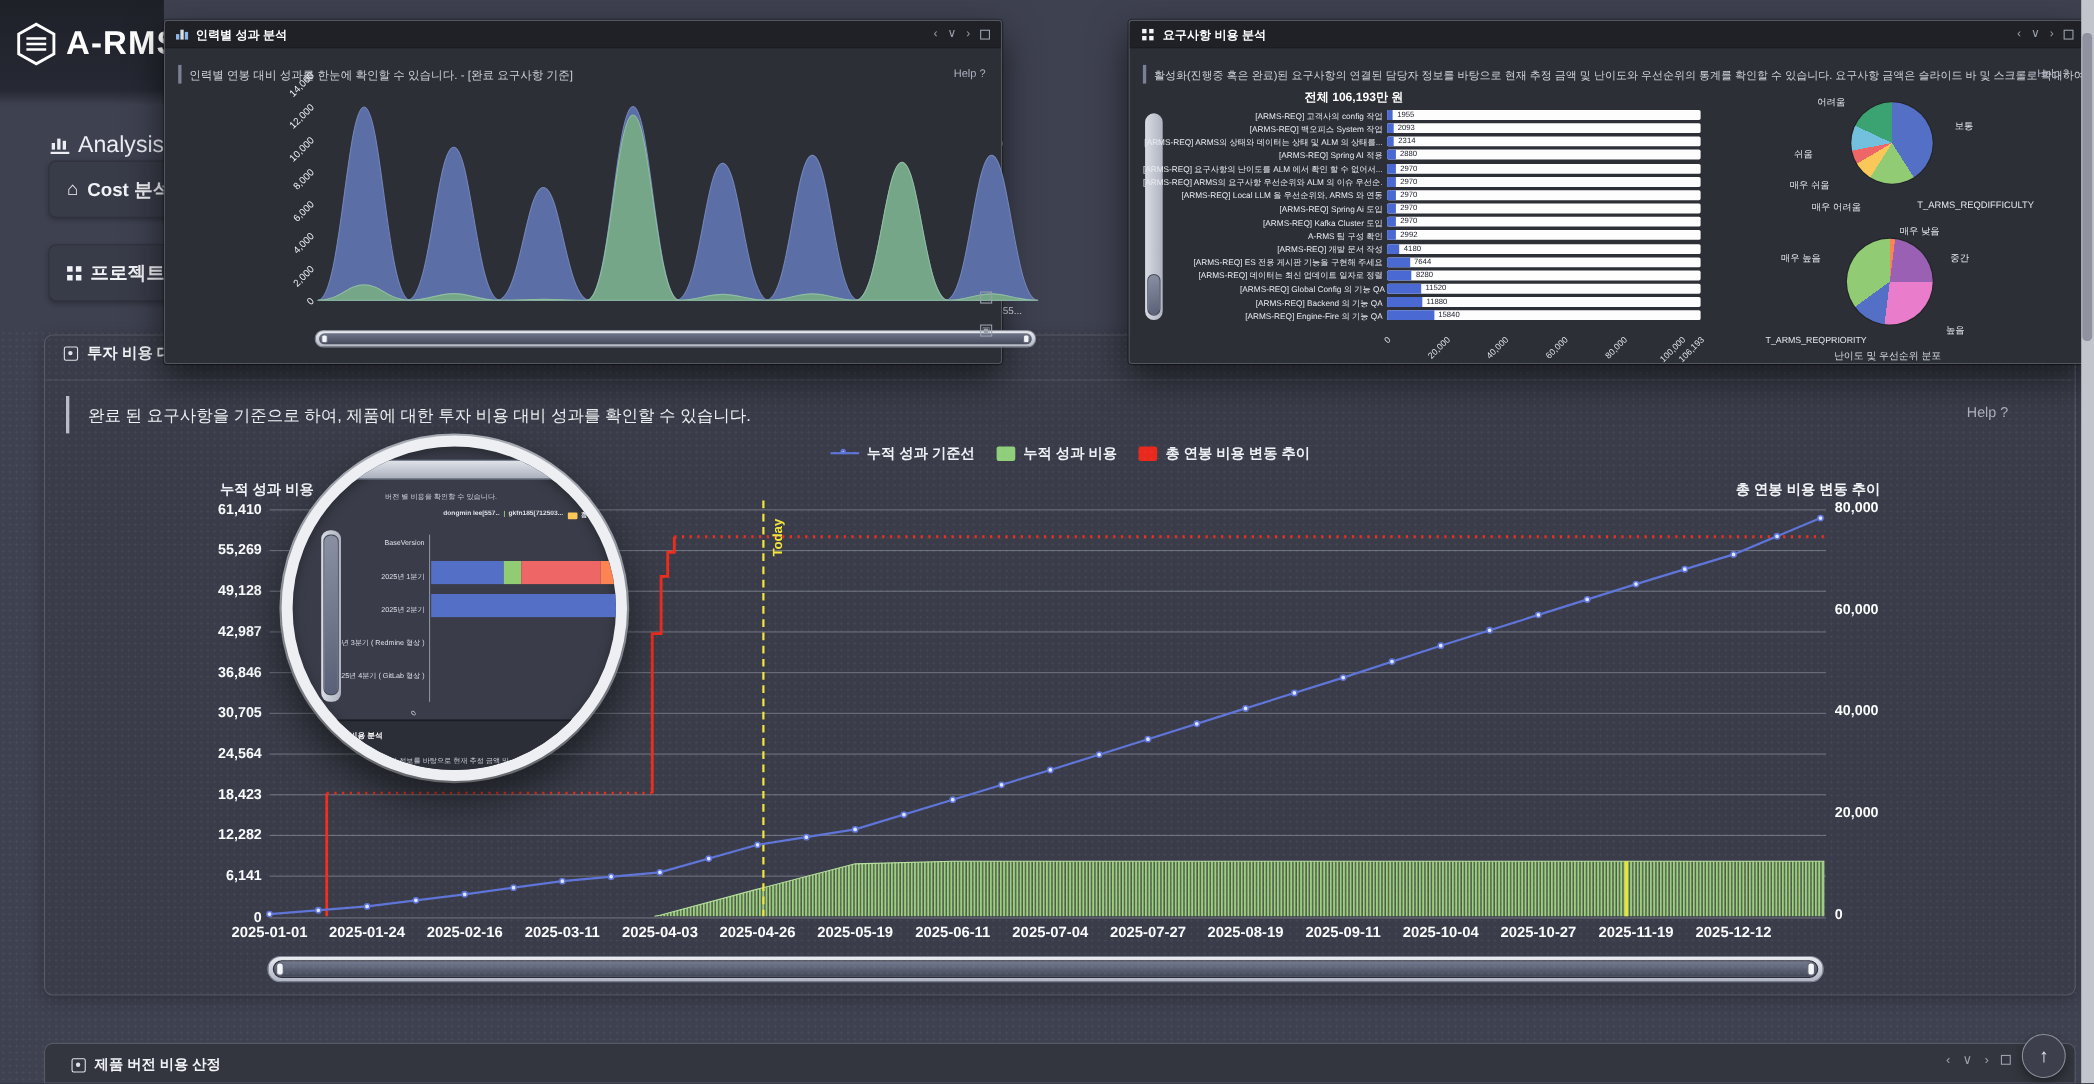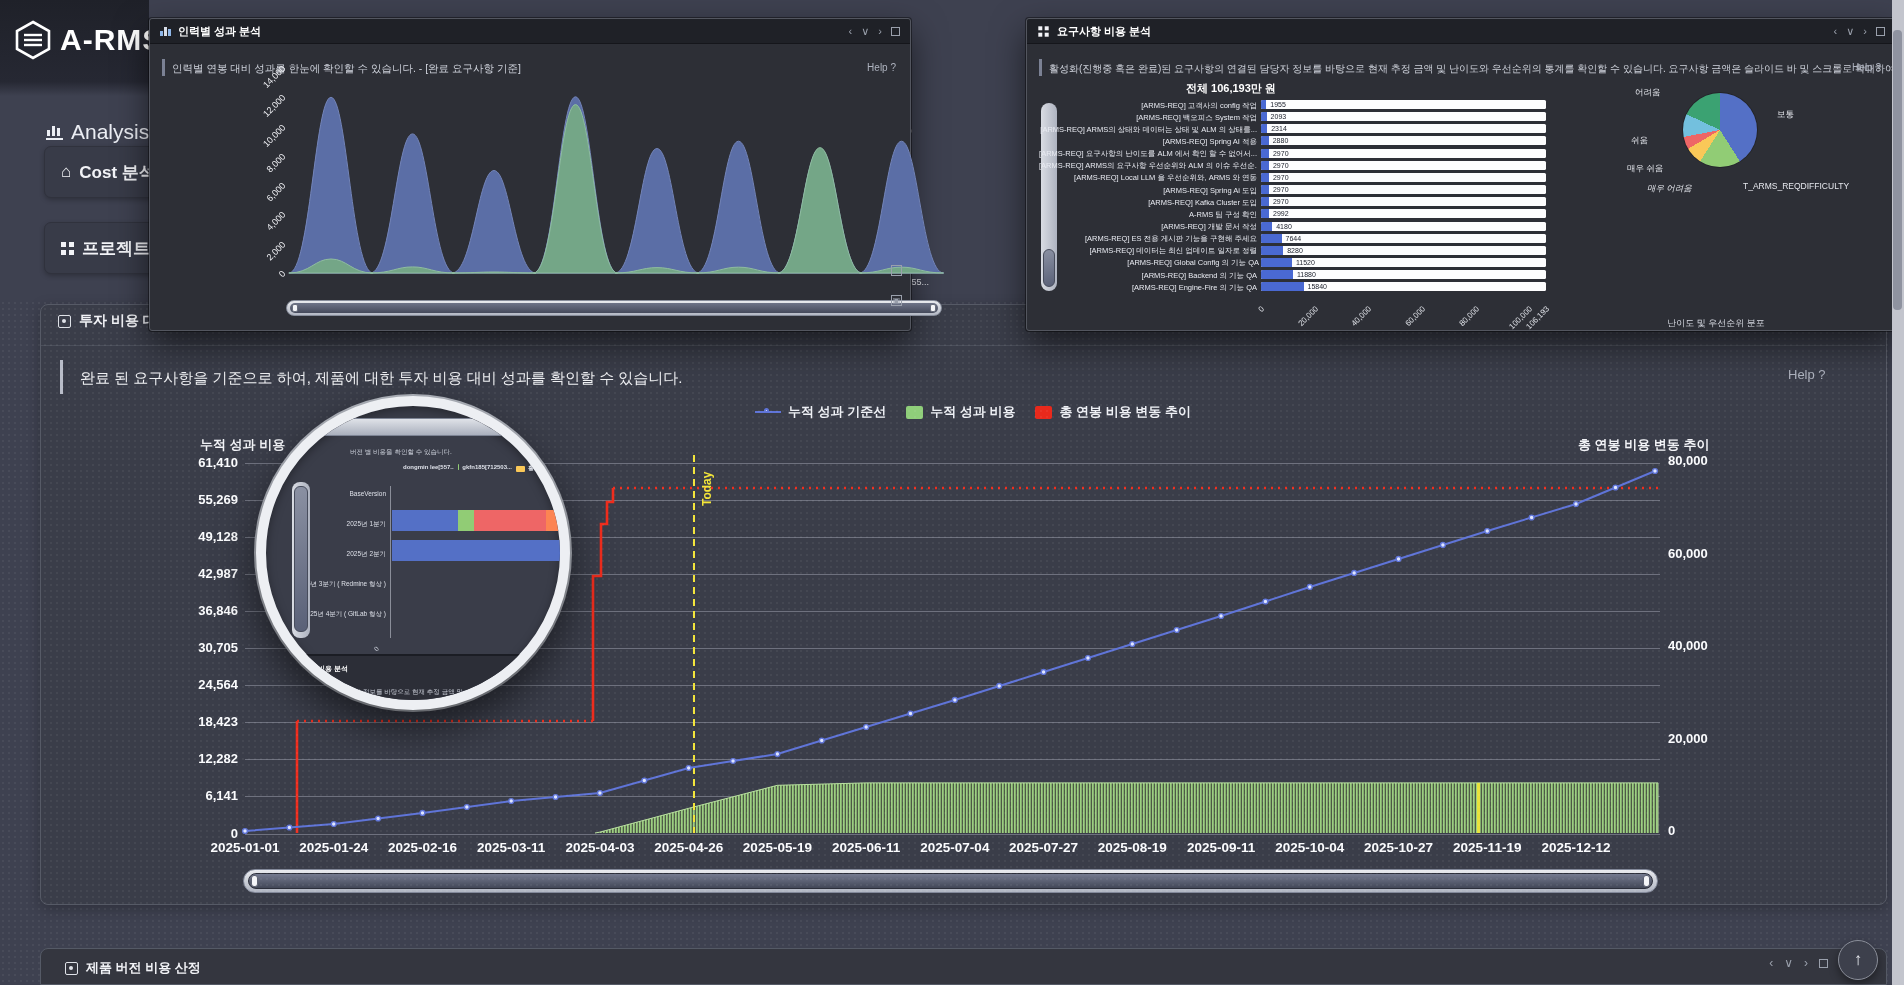--- a/index.html
+++ b/index.html
@@ -336,24 +336,32 @@
     <div class="abs help" style="right:14px;top:43px;font-size:10px;">Help ?</div>
     <div class="abs" style="left:159px;top:62px;font-size:11px;font-weight:bold;color:#fff;">전체 106,193만 원</div>
     <div class="abs vslider" style="left:14px;top:84px;width:16px;height:188px;">
       <span class="vthumb" style="top:146px;height:38px;"></span>
     </div>
     <div id="req-rows"></div>
     <div id="pie-wrap1" class="abs" style="left:600px;top:66px;width:262px;height:120px;">
         <div class="pie" style="left: 56px; top: 8px; width: 74px; height: 74px; background: conic-gradient(rgb(84, 112, 198) 0%, rgb(84, 112, 198) 41%, rgb(145, 204, 117) 41%, rgb(145, 204, 117) 59%, rgb(250, 200, 88) 59%, rgb(250, 200, 88) 66.5%, rgb(238, 102, 102) 66.5%, rgb(238, 102, 102) 72%, rgb(115, 192, 222) 72%, rgb(115, 192, 222) 82%, rgb(59, 162, 114) 82%, rgb(59, 162, 114) 100%);"></div>
         <div class="pie-lab" style="left: 150px; top: 24px;">보통</div>
         <div class="pie-lab" style="left: 116px; top: 96px;">T_ARMS_REQDIFFICULTY</div>
-        <div class="pie-lab" style="left: 20px; top: 98px; font-style: italic;">매우 어려움</div>
+        <div class="pie-lab" style="left: 20px; top: 98px;">매우 어려움</div>
         <div class="pie-lab" style="left: 0px; top: 78px;">매우 쉬움</div>
         <div class="pie-lab" style="left: 4px; top: 50px;">쉬움</div>
-        <div class="pie-lab" style="left: 8px; top: 2px;">어려움</div>
+        <div class="pie-lab" style="left: 25px; top: 2px;">어려움</div>
+      </div>
+    <div id="pie-wrap2" class="abs" style="left:578px;top:186px;width:292px;height:126px;">
+        <div class="pie" style="left: 74px; top: 12px; width: 78px; height: 78px; background: conic-gradient(rgb(252, 132, 82) 0%, rgb(252, 132, 82) 2%, rgb(154, 96, 180) 2%, rgb(154, 96, 180) 25%, rgb(234, 124, 204) 25%, rgb(234, 124, 204) 52%, rgb(84, 112, 198) 52%, rgb(84, 112, 198) 65%, rgb(145, 204, 117) 65%, rgb(145, 204, 117) 100%);"></div>
+        <div class="pie-lab" style="left: 122px; top: 0px;">매우 낮음</div>
+        <div class="pie-lab" style="left: 168px; top: 24px;">중간</div>
+        <div class="pie-lab" style="left: 164px; top: 90px;">높음</div>
+        <div class="pie-lab" style="left: 0px; top: 100px; font-size: 8px;">T_ARMS_REQPRIORITY</div>
+        <div class="pie-lab" style="left: 14px; top: 24px;">매우 높음</div>
       </div>
     <div class="pie-cap" style="left:584px;top:298px;width:210px;">난이도 및 우선순위 분포</div>
   <div class="req-lab" style="left: 12px; top: 81.5px;">[ARMS-REQ] 고객사의 config 작업</div>
       <div class="req-bar" style="left: 234px; top: 81px; width: 285px;">
         <span class="req-fill" style="width: 5.24681px;"></span>
         <span class="req-val" style="left: 9.24681px;">1955</span>
       </div>
       <div class="req-lab" style="left: 12px; top: 93.65px;">[ARMS-REQ] 백오피스 System 작업</div>
       <div class="req-bar" style="left: 234px; top: 93.15px; width: 285px;">
         <span class="req-fill" style="width: 5.61718px;"></span>

